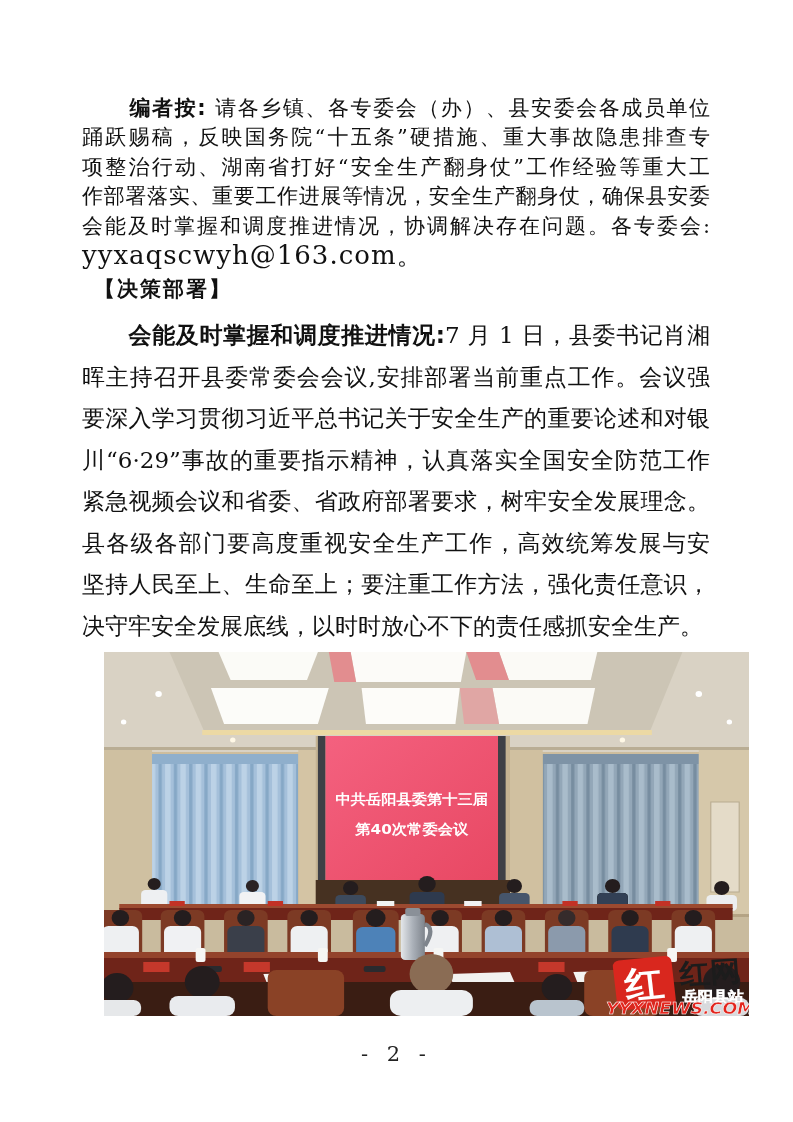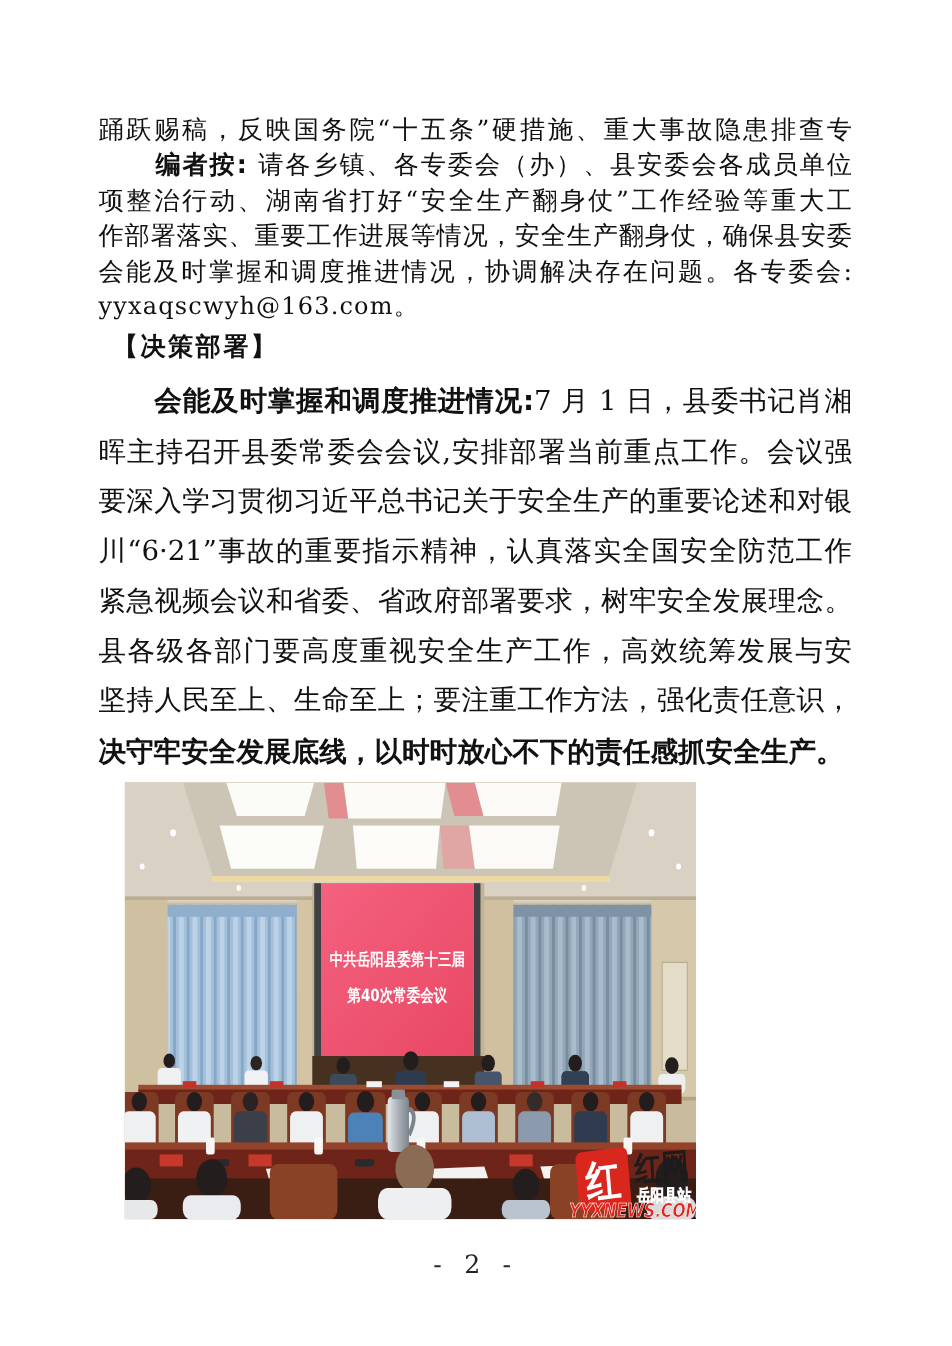--- a/index.html
+++ b/index.html
@@ -7,72 +7,72 @@
   .page {
     position:relative; width:793px; height:1122px; background:#ffffff;
     font-family:"DejaVu Serif", serif; color:#111; overflow:hidden;
   }
   .textcol { position:absolute; left:82px; width:628px; }
 
   
   .p1 { top:94px; }
   .p1 .line { height:29.4px; line-height:29.4px; font-size:21px; white-space:nowrap; }
   .p1 .line.j { text-align:justify; text-align-last:justify; white-space:normal; overflow:hidden; }
-  .p1 .line.last { text-align:left; text-align-last:left; font-size:20px; letter-spacing:1px; }
+  .p1 .line.last { text-align:left; text-align-last:left; font-size:26px; letter-spacing:1px; }
   .lead1 { font-weight:bold; font-family:"DejaVu Sans", sans-serif; font-size:21px; margin-right:8px; }
 
   .indent { display:inline-block; width:46px; }
 
   
   .sec-header {
     position:absolute; left:94px; top:271px; font-size:21px; line-height:36px;
     font-weight:bold; font-family:"DejaVu Serif", serif; letter-spacing:2px;
   }
 
   
   .p2 { top:315px; }
   .p2 .line { height:41.5px; line-height:41.5px; font-size:23px; white-space:nowrap; }
   .p2 .line.j { text-align:justify; text-align-last:justify; white-space:normal; overflow:hidden; }
-  .p2 .line.last { text-align:left; text-align-last:left;font-weight:bold; }
+  .p2 .line.last { text-align:left; text-align-last:left; }
   .lead2 { font-weight:bold; font-family:"DejaVu Sans", sans-serif; font-size:23px; }
 
   
   .photo {
-    position:absolute; left:104px; top:652px; width:476px; height:364px;
+    position:absolute; left:104px; top:652px; width:645px; height:364px;
     background:#c9bb9e; overflow:hidden;
   }
   .photo svg { display:block; width:100%; height:100%; }
 
   
   .footer {
     position:absolute; left:0; top:1042px; width:793px; text-align:center;
     font-size:21px; letter-spacing:6px; color:#222;
   }
 </style>
 </head>
 <body>
 
 <div class="page">
 
   <div class="textcol p1">
+    <div class="line j"><span class="indent"></span><span class="lead1">编者按:</span><span>请各乡镇、各专委会（办）、县安委会各成员单位</span></div>
     <div class="line j">踊跃赐稿，反映国务院“十五条”硬措施、重大事故隐患排查专</div>
-    <div class="line j"><span class="indent"></span><span class="lead1">编者按:</span><span>请各乡镇、各专委会（办）、县安委会各成员单位</span></div>
     <div class="line j">项整治行动、湖南省打好“安全生产翻身仗”工作经验等重大工</div>
     <div class="line j">作部署落实、重要工作进展等情况，安全生产翻身仗，确保县安委</div>
     <div class="line j">会能及时掌握和调度推进情况，协调解决存在问题。各专委会:</div>
     <div class="line last">yyxaqscwyh@163.com。</div>
   </div>
 
   <div class="sec-header">【决策部署】</div>
 
   <div class="textcol p2">
     <div class="line j"><span class="indent"></span><span class="lead2">会能及时掌握和调度推进情况:</span><span>7 月 1 日，县委书记肖湘</span></div>
     <div class="line j">晖主持召开县委常委会会议,安排部署当前重点工作。会议强调，</div>
     <div class="line j">要深入学习贯彻习近平总书记关于安全生产的重要论述和对银</div>
-    <div class="line j">川“6·21”事故的重要指示精神，认真落实全国安全防范工作</div>
+    <div class="line j">川“6·29”事故的重要指示精神，认真落实全国安全防范工作</div>
     <div class="line j">紧急视频会议和省委、省政府部署要求，树牢安全发展理念。全</div>
     <div class="line j">县各级各部门要高度重视安全生产工作，高效统筹发展与安全，</div>
     <div class="line j">坚持人民至上、生命至上；要注重工作方法，强化责任意识，坚</div>
     <div class="line last">决守牢安全发展底线，以时时放心不下的责任感抓安全生产。</div>
   </div>
 
   <div class="photo">
     <svg viewBox="0 0 591 364" preserveAspectRatio="none">
       <defs>
         <linearGradient id="wallG" x1="0" y1="0" x2="0" y2="1">

